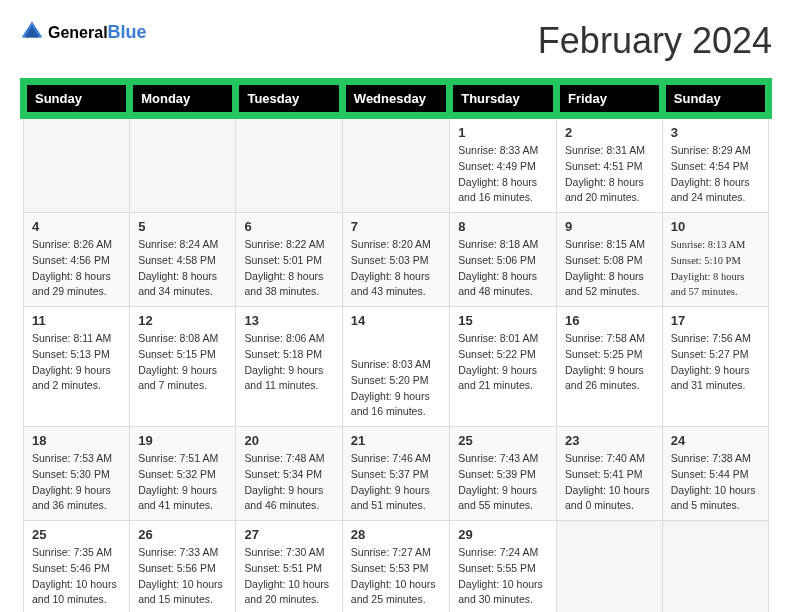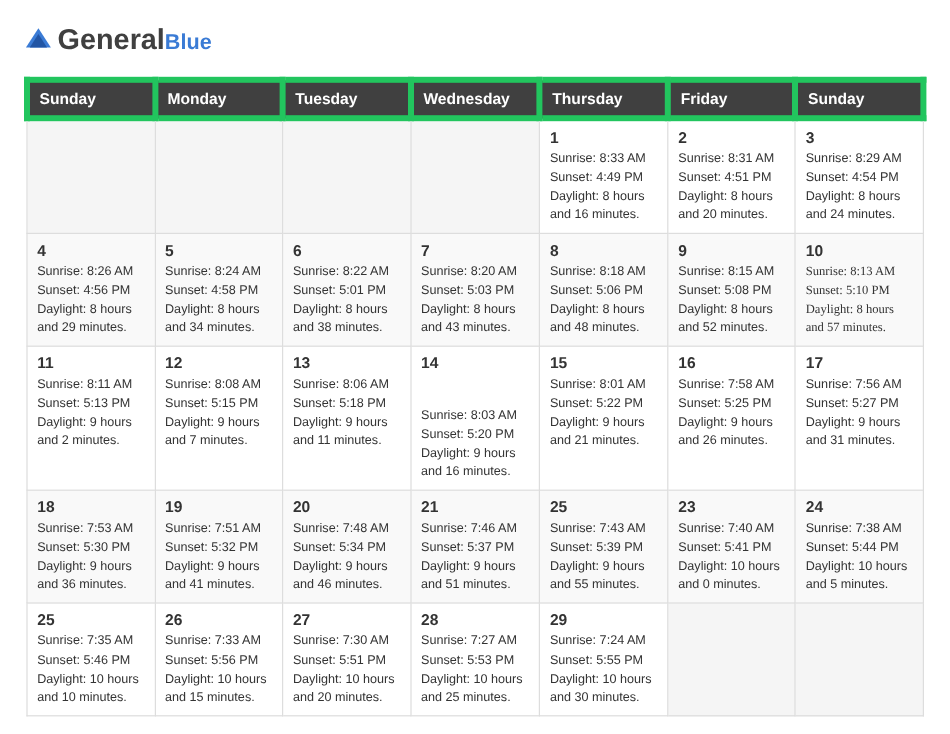--- a/index.html
+++ b/index.html
@@ -15,23 +15,23 @@
       justify-content: space-between;
       align-items: flex-start;
       margin-bottom: 16px;
     }
     .logo {
       display: flex;
       align-items: center;
       gap: 4px;
     }
     .logo-text-general {
-      font-size: 24px;
+      font-size: 16px;
       font-weight: bold;
-      color: #404040;
+      color: #000000;
     }
     .logo-text-blue {
       font-size: 18px;
       font-weight: bold;
       color: #3a7bd5;
       margin-top: 15px;
     }
     .logo-icon {
       width: 24px;
       height: 24px;
@@ -47,27 +47,27 @@
     .subtitle {
       font-size: 16px;
       color: #555;
     }
     .calendar {
       width: 100%;
       border-collapse: collapse;
       border: 1px solid #ccc;
     }
     .calendar th {
-      background-color: #404040;
+      background-color: #000000;
       color: #fff;
       text-align: left;
       padding: 6px 8px;
       font-size: 13px;
       font-weight: bold;
-      border: 5px solid #22c55e;
+      border: 7px solid #22c55e;
     }
     .calendar td {
       vertical-align: top;
       padding: 6px 8px;
       border: 1px solid #ddd;
       font-size: 11px;
       color: #333;
       width: 108px;
       min-height: 90px;
       background: #fff;
@@ -97,20 +97,21 @@
   <div class="logo">
     <svg class="logo-icon" viewBox="0 0 30 30" xmlns="http://www.w3.org/2000/svg">
       <polygon points="15,2 28,22 2,22" fill="#3a7bd5"></polygon>
       <polygon points="15,8 24,22 6,22" fill="#2255a4"></polygon>
     </svg>
     <div>
       <span class="logo-text-general">General</span><span class="logo-text-blue">Blue</span>
     </div>
   </div>
   <div class="title-area">
+    <div class="main-title">February 2024</div>
   </div>
 </div>
 
 <table class="calendar">
   <thead>
     <tr>
     <th>Sunday</th>
         <th>Monday</th>
         <th>Tuesday</th>
         <th>Wednesday</th>

